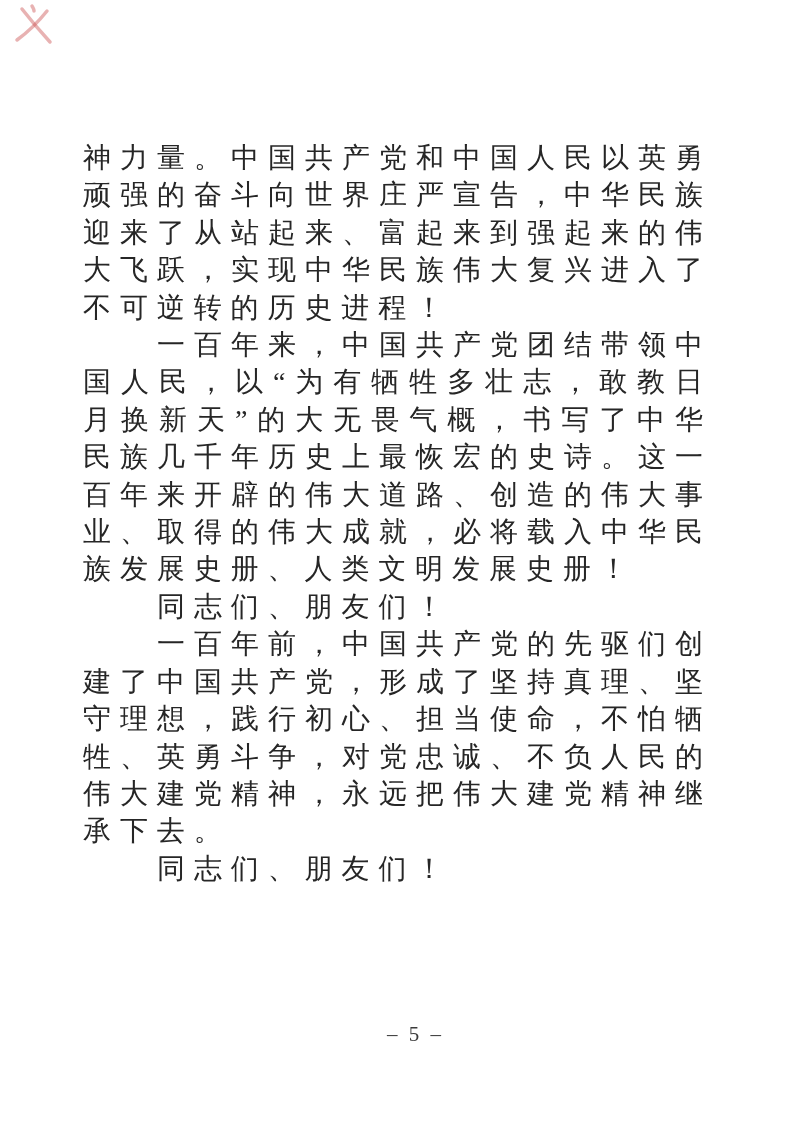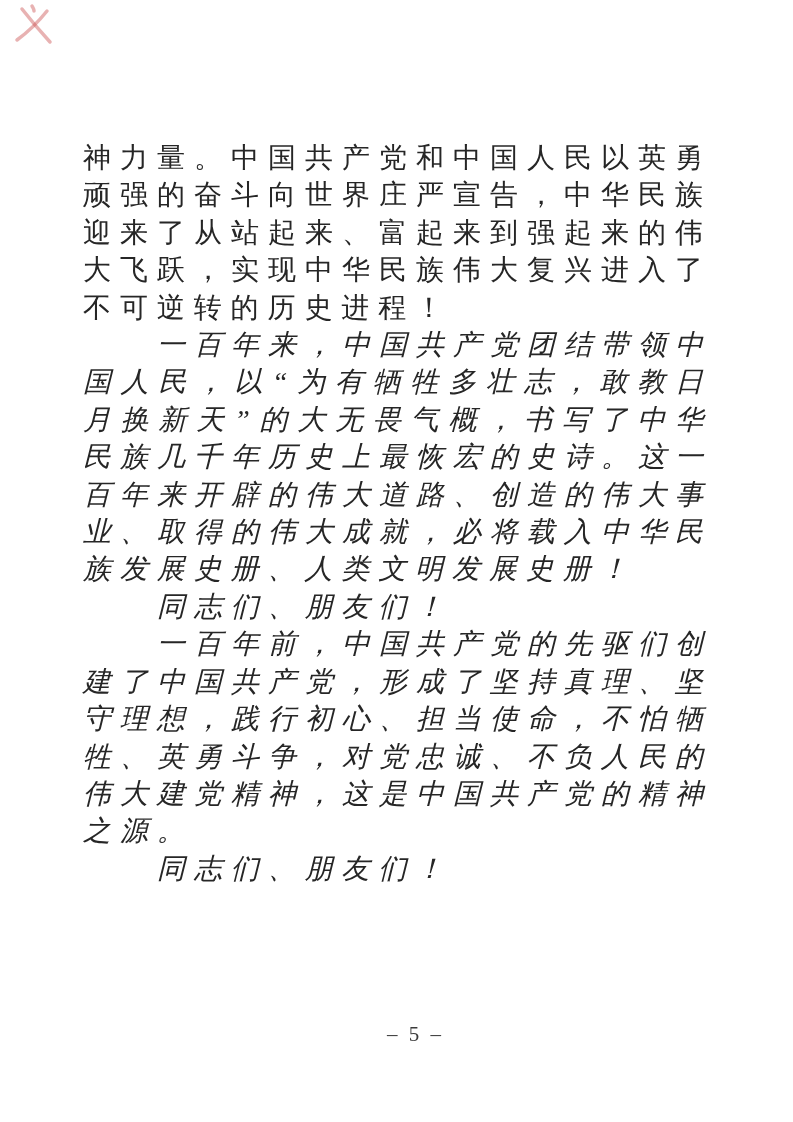--- a/index.html
+++ b/index.html
@@ -36,21 +36,20 @@
     text-justify: inter-character;
     font-family: "Liberation Serif", "DejaVu Serif", serif;
   }
   .para {
     margin: 0;
     padding: 0;
     word-break: break-all;
   }
   .para.indent {
     text-indent: 74px;
-    font-style: italic;
   }
   .footer {
     position: absolute;
     top: 1022px;
     left: 0;
     width: 100%;
     text-align: center;
     font-size: 21px;
     color: #3a3a3a;
     letter-spacing: 3px;
@@ -71,21 +70,21 @@
       <path d="M16 7 C 23 16, 33 28, 44 40"></path>
       <path d="M41 9 C 33 19, 22 30, 11 38"></path>
       <path d="M26 4 C 27 6, 28 7, 28 9"></path>
     </g>
   </svg>
 
   <div class="textblock">
     <p class="para">神力量。中国共产党和中国人民以英勇顽强的奋斗向世界庄严宣告，中华民族迎来了从站起来、富起来到强起来的伟大飞跃，实现中华民族伟大复兴进入了不可逆转的历史进程！</p>
     <p class="para indent">一百年来，中国共产党团结带领中国人民，以“为有牺牲多壮志，敢教日月换新天”的大无畏气概，书写了中华民族几千年历史上最恢宏的史诗。这一百年来开辟的伟大道路、创造的伟大事业、取得的伟大成就，必将载入中华民族发展史册、人类文明发展史册！</p>
     <p class="para indent">同志们、朋友们！</p>
-    <p class="para indent">一百年前，中国共产党的先驱们创建了中国共产党，形成了坚持真理、坚守理想，践行初心、担当使命，不怕牺牲、英勇斗争，对党忠诚、不负人民的伟大建党精神，这是中国共产党的精神之源。</p>
+    <p class="para indent">一百年前，中国共产党的先驱们创建了中国共产党，形成了坚持真理、坚守理想，践行初心、担当使命，不怕牺牲、英勇斗争，对党忠诚、不负人民的伟大建党精神，永远把伟大建党精神继承下去。</p>
     <p class="para indent">同志们、朋友们！</p>
 
   </div>
 
   <div class="footer">
     <span class="page-num">– 5 –</span>
   </div>
 
 </div>
 

